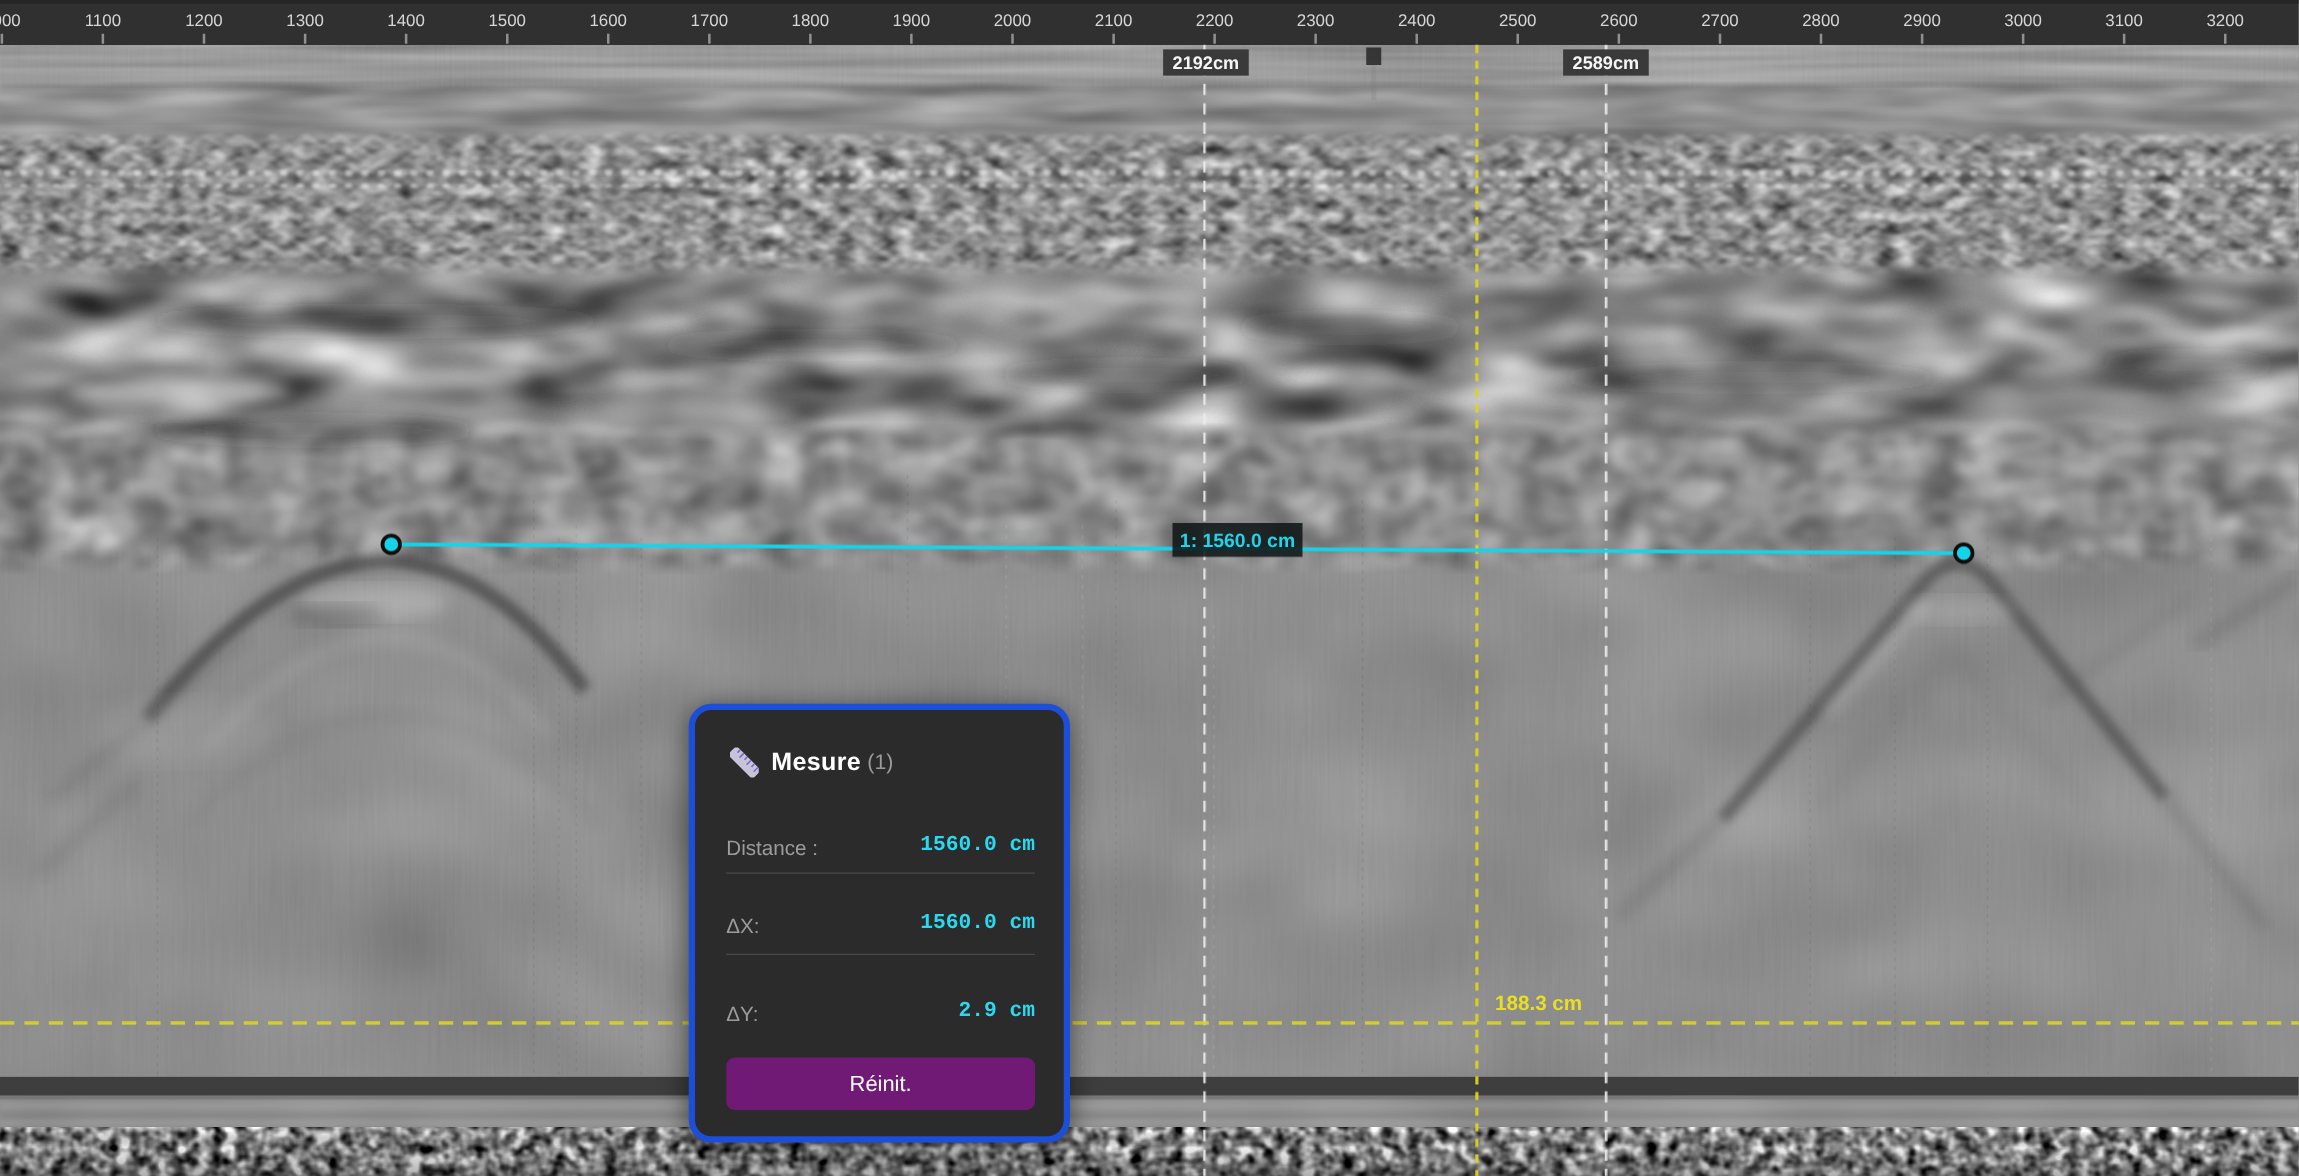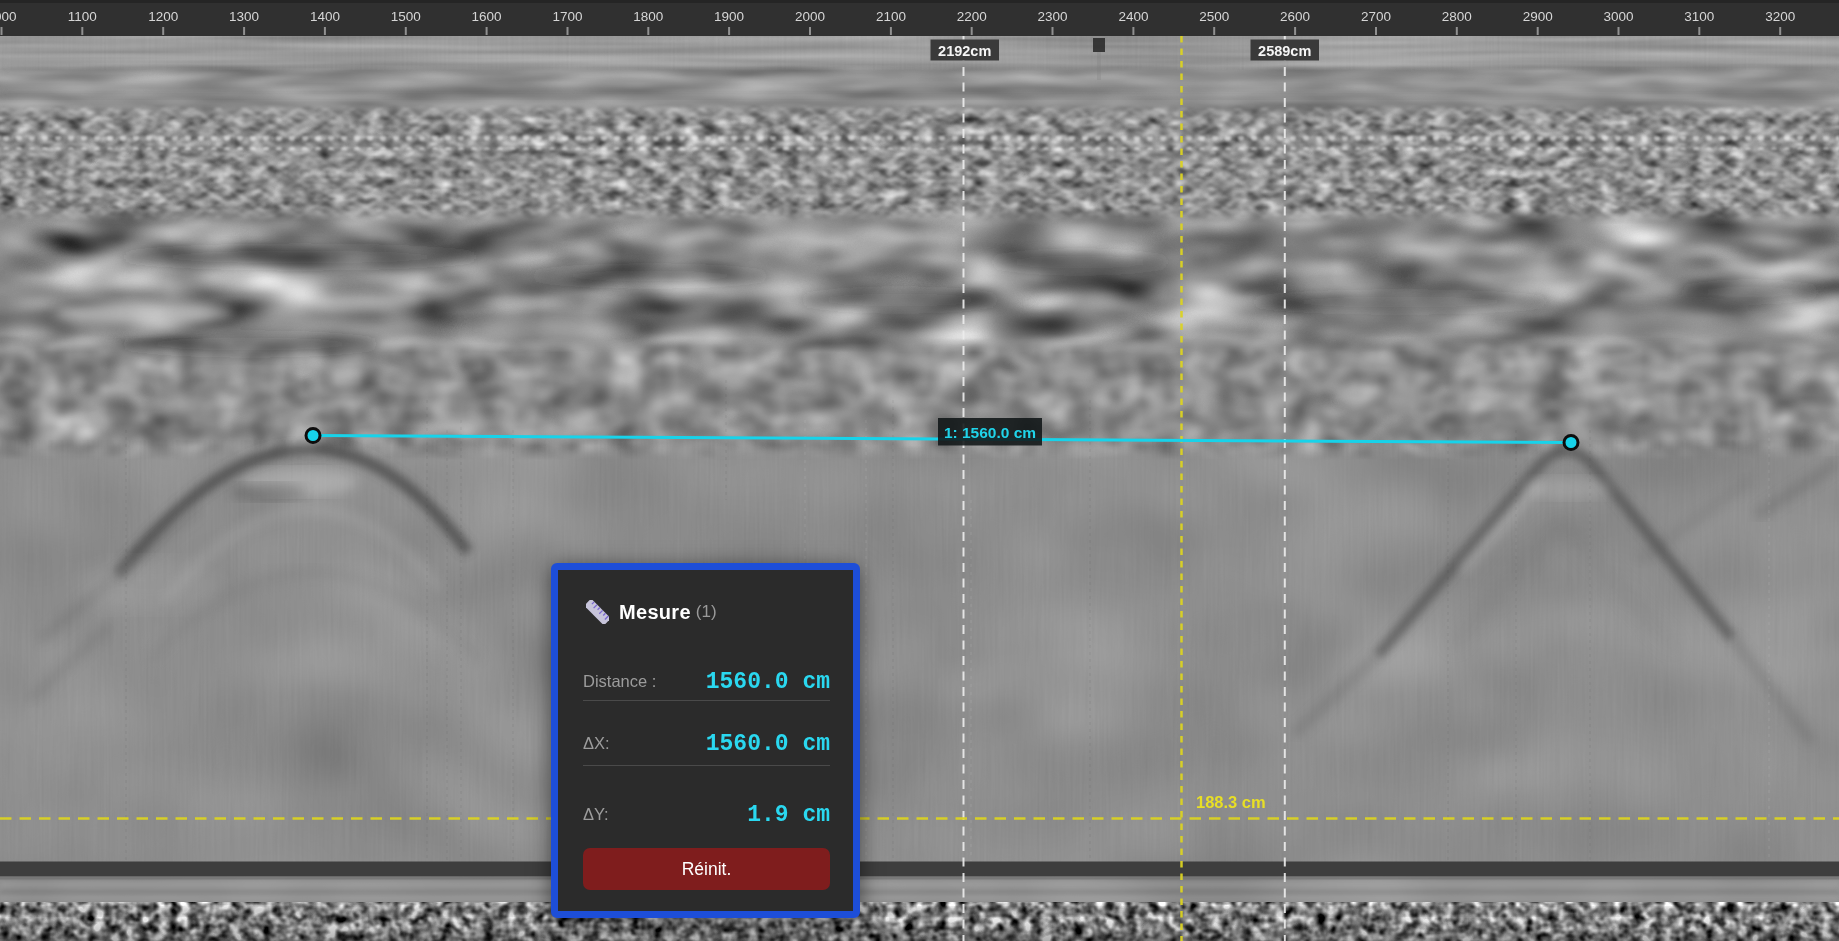--- a/index.html
+++ b/index.html
@@ -1,33 +1,33 @@
 <!DOCTYPE html>
 <html><head>
 <meta charset="utf-8">
 <style>
   html,body{margin:0;padding:0;background:#8f8f8f;overflow:hidden;}
   #stage{position:relative;width:1839px;height:941px;overflow:hidden;font-family:"Liberation Sans",sans-serif;}
   #bg{position:absolute;left:0;top:0;}
   #panel{
     position:absolute;left:551px;top:563px;width:295px;height:341px;
-    background:#2b2b2b;border:7px solid #1d4ed8;border-radius:6px;
+    background:#2b2b2b;border:5px solid #1d4ed8;border-radius:18px;
     box-shadow:0 4px 22px rgba(0,0,0,0.55);
     z-index:5;
   }
   #panel .title{position:absolute;left:28px;top:30px;display:flex;align-items:center;}
   #panel .title .name{color:#fff;font-size:20px;font-weight:bold;margin-left:10px;letter-spacing:0.3px;}
   #panel .title .count{color:#9a9a9a;font-size:17px;margin-left:5px;}
   .prow{position:absolute;left:25px;width:247px;height:24px;}
   .prow .lab{position:absolute;left:0;top:3px;color:#9c9c9c;font-size:16.5px;}
-  .prow .val{position:absolute;right:0;top:0;color:#2ad8f0;font-size:23px;font-weight:bold;font-family:"Liberation Mono",monospace;letter-spacing:0px;}
+  .prow .val{position:absolute;right:0;top:0;color:#2ad8f0;font-size:17px;font-weight:bold;font-family:"Liberation Mono",monospace;letter-spacing:0px;}
   .pdiv{position:absolute;left:25px;width:247px;height:0;border-top:1px solid #4a4a4a;}
   #rbtn{
     position:absolute;left:25px;top:278px;width:247px;height:42px;
-    background:#7f1d1d;border-radius:7px;color:#fff;font-size:17.5px;
+    background:#701a75;border-radius:7px;color:#fff;font-size:17.5px;
     display:flex;align-items:center;justify-content:center;
   }
 </style>
 </head>
 <body>
 <div id="stage">
 <svg id="bg" width="1839" height="941" xmlns="http://www.w3.org/2000/svg">
 <defs>
   <filter id="nzA" x="0" y="0" width="100%" height="100%" color-interpolation-filters="sRGB">
     <feTurbulence type="fractalNoise" baseFrequency="0.004 0.11" numOctaves="2" seed="7" result="t"></feTurbulence>
@@ -328,17 +328,17 @@
         <span class="val">1560.0 cm</span>
       </div>
   <div class="pdiv" style="top:130px;"></div>
   <div class="prow" style="top:161px;text-align:center;">
         <span class="lab">ΔX:</span>
         <span class="val">1560.0 cm</span>
       </div>
   <div class="pdiv" style="top:195px;"></div>
   <div class="prow" style="top:232px;">
         <span class="lab">ΔY:</span>
-        <span class="val">1.9 cm</span>
+        <span class="val">2.9 cm</span>
       </div>
   <div id="rbtn">Réinit.</div>
 </div>
 </div>
 
 </body></html>

